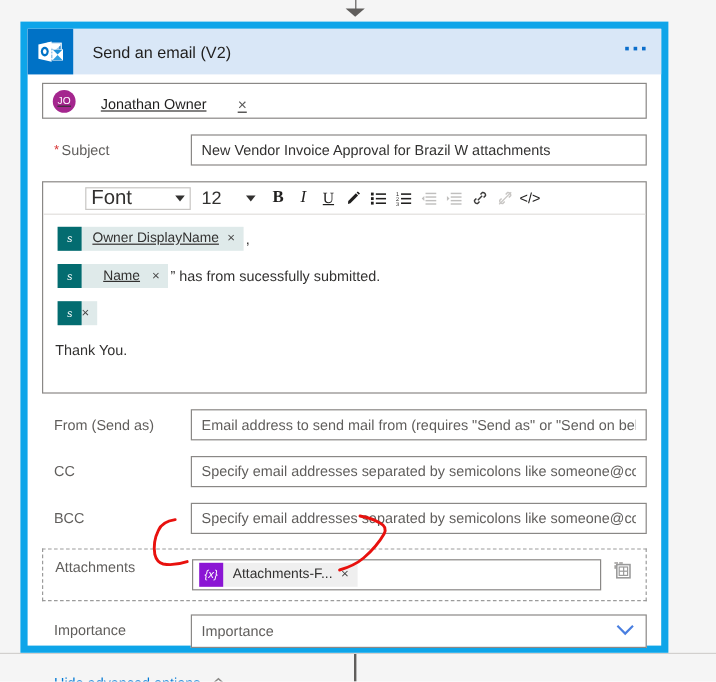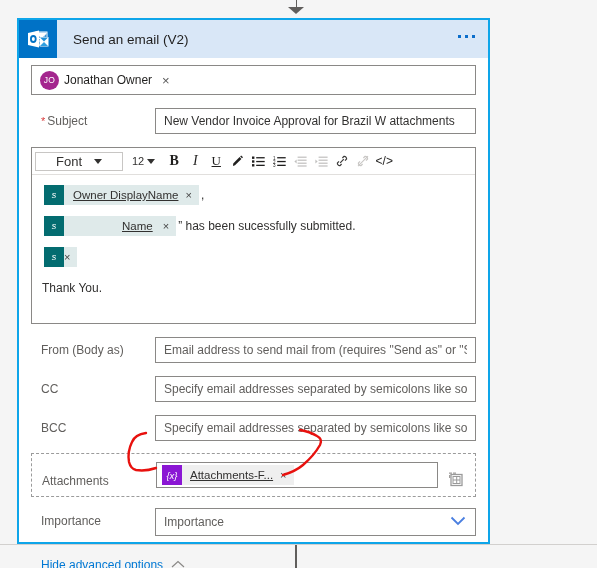--- a/index.html
+++ b/index.html
@@ -51,24 +51,24 @@
     width: 597px;
     height: 1px;
     background: #d2d0ce;
   }
 
   
   .card {
     position: absolute;
     left: 17px;
     top: 18px;
-    width: 473px;
+    width: 540px;
     height: 526px;
     background: #ffffff;
-    border: 2px solid #0ea5e9;
+    border: 6px solid #0ea5e9;
     box-sizing: border-box;
   }
 
   .card-header {
     height: 38px;
     background: #d9e7f7;
     display: flex;
     align-items: center;
     position: relative;
   }
@@ -147,22 +147,23 @@
   }
   .textbox .placeholder {
     color: #605e5c;
     white-space: nowrap;
     overflow: hidden;
   }
 
   
   .person-chip {
     display: inline-flex;
-    align-items: center;
-    gap: 5px;
+    align-items: flex-end;
+    gap: 21px;
+    text-decoration: underline;
   }
   .avatar {
     width: 19px;
     height: 19px;
     border-radius: 50%;
     background: #a4268e;
     color: #ffffff;
     font-size: 8.5px;
     display: flex;
     align-items: center;
@@ -194,31 +195,32 @@
     padding: 0 3px;
     gap: 1px;
   }
   .font-select {
     width: 88px;
     height: 19px;
     border: 1px solid #c8c6c4;
     display: flex;
     align-items: center;
     justify-content: space-between;
-    padding: 0 20px;
+    padding: 0 4px;
     box-sizing: border-box;
-    font-size: 13px;
+    font-size: 17px;
     color: #323130;
     margin-right: 6px;
+    margin-left: 32px;
   }
   .size-select {
     display: flex;
     align-items: center;
-    gap: 3px;
-    font-size: 11px;
+    gap: 20px;
+    font-size: 15px;
     color: #323130;
     margin-right: 6px;
     padding: 0 2px;
   }
   .caret {
     width: 0; height: 0;
     border-left: 4px solid transparent;
     border-right: 4px solid transparent;
     border-top: 5px solid #323130;
   }
@@ -281,27 +283,27 @@
     color: #323130;
     white-space: nowrap;
     text-decoration: underline;
   }
   .token .tok-x {
     padding-right: 7px;
     font-size: 11px;
     color: #444;
     cursor: pointer;
   }
-  .token.wide .tok-label { padding-left: 18px; padding-right: 10px; margin-left: 40px; }
+  .token.wide .tok-label { padding-left: 18px; padding-right: 10px; }
 
   
   .attach-row {
     border: 1px dashed #9b9b9b;
     display: flex;
-    align-items: flex-end;
+    align-items: flex-start;
     padding: 8px 8px 8px 0;
     margin: 6px 0 4px 0;
     position: relative;
   }
   .attach-label {
     width: 124px;
     flex: 0 0 124px;
     font-size: 12px;
     color: #605e5c;
     padding-left: 10px;
@@ -334,21 +336,20 @@
     display: flex;
     align-items: center;
     justify-content: center;
     flex: 0 0 20px;
   }
   .expr-token .ex-label {
     padding: 0 7px 0 8px;
     font-size: 11.5px;
     color: #323130;
     white-space: nowrap;
-    text-decoration: underline;
   }
   .expr-token .ex-x {
     padding-right: 7px;
     font-size: 11px;
     color: #444;
     cursor: pointer;
   }
   .array-toggle {
     flex: 0 0 22px;
     margin-left: 7px;
@@ -538,41 +539,41 @@
               </span>
               <span class="ed-text">,</span>
             </div>
 
             <div class="ed-line">
               <span class="token wide">
                 <span class="tok-icon">s</span>
                 <span class="tok-label">Name</span>
                 <span class="tok-x">×</span>
               </span>
-              <span class="ed-text">” has been sucessfully submitted.</span>
+              <span class="ed-text">” has from sucessfully submitted.</span>
             </div>
 
             <div class="ed-line">
               <span class="token">
                 <span class="tok-icon">s</span>
                 <span class="tok-x">×</span>
               </span>
             </div>
 
             <div class="ed-line">
               <span class="ed-text">Thank You.</span>
             </div>
           </div>
 
         </div>
       </div>
     </div>
 
     <div class="row">
-      <div class="row-label">From (Body as)</div>
+      <div class="row-label">From (Send as)</div>
       <div class="row-field">
         <div class="textbox">
           <span class="placeholder">Email address to send mail from (requires "Send as" or "Send on behalf of" permissions)</span>
         </div>
       </div>
     </div>
 
     <div class="row">
       <div class="row-label">CC</div>
       <div class="row-field">

